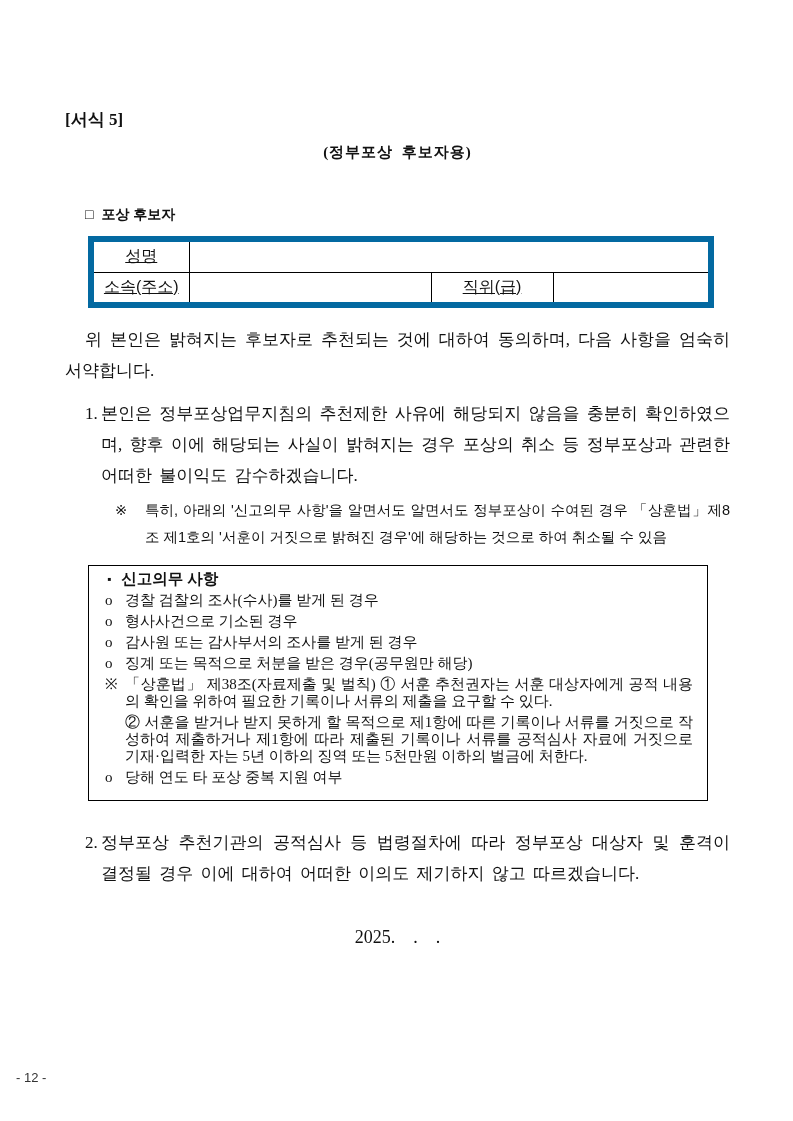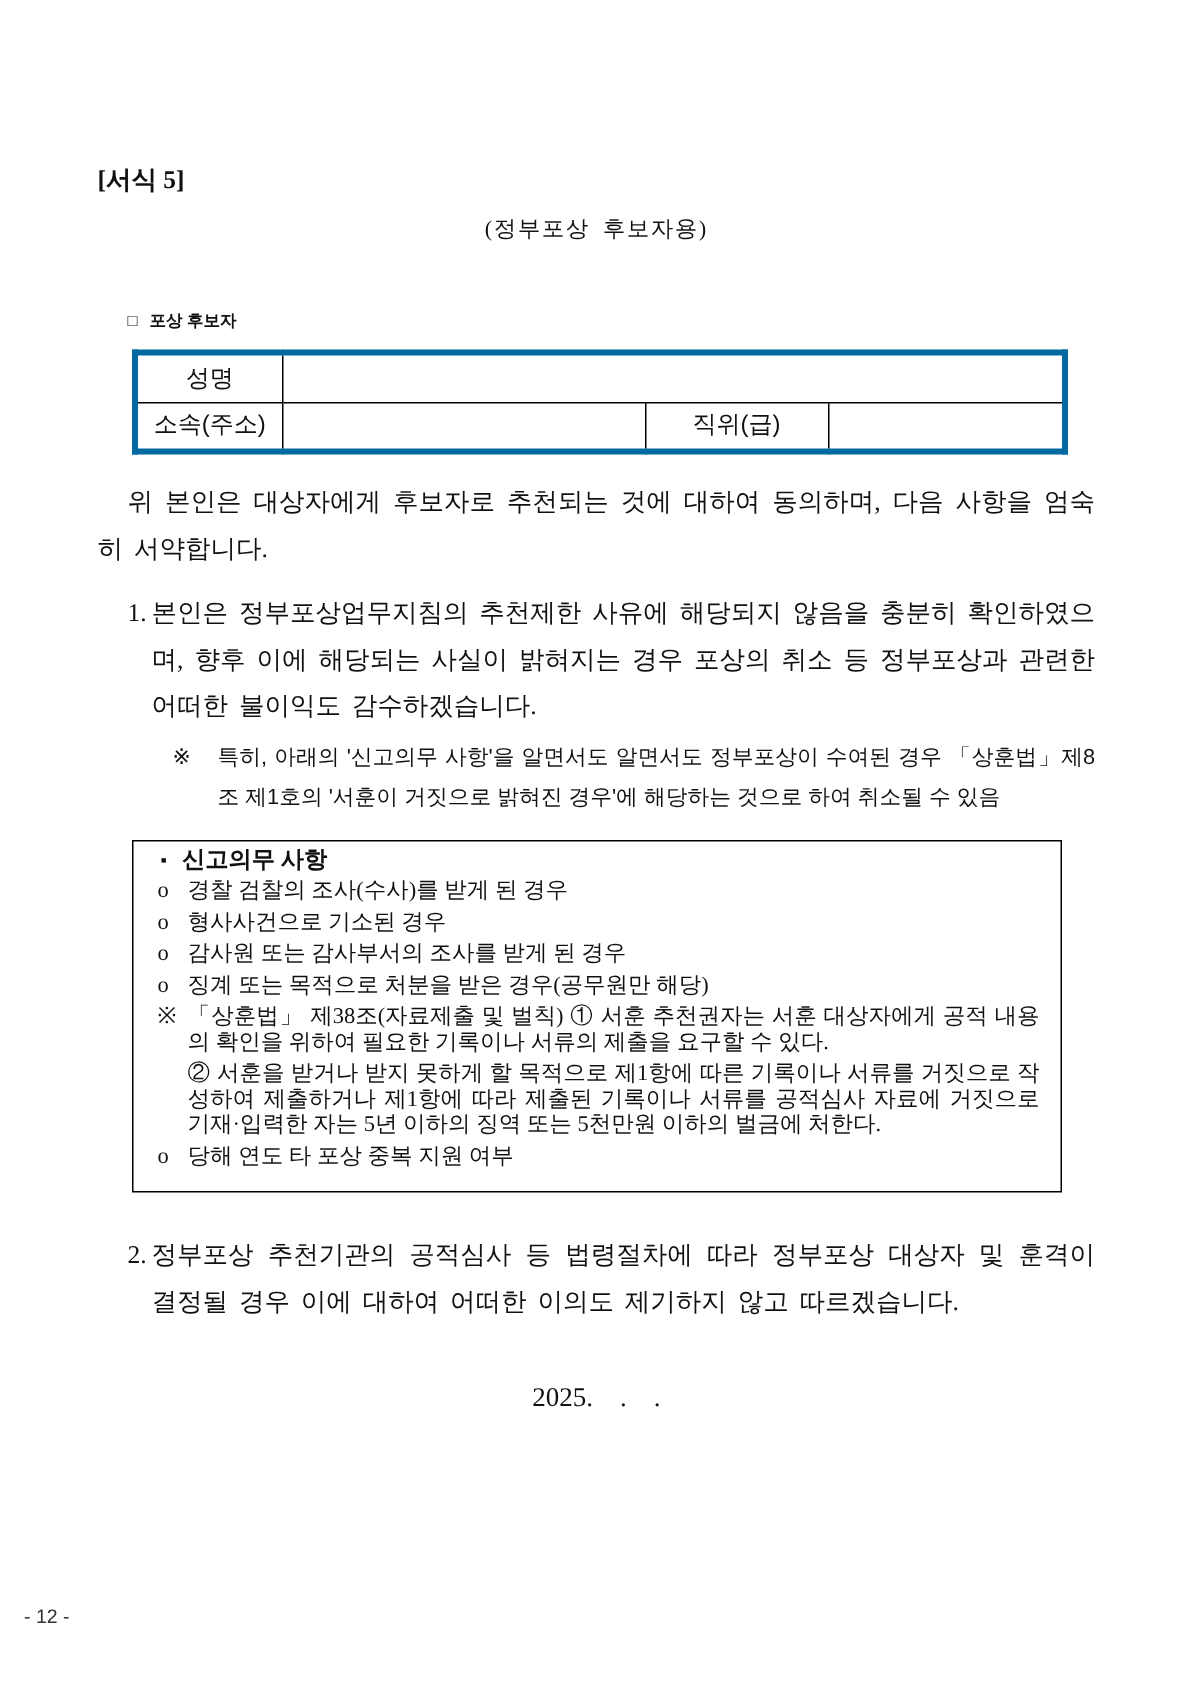--- a/index.html
+++ b/index.html
@@ -20,42 +20,42 @@
   .title-wrap { text-align: center; margin-top: 8px; }
   .doc-title {
     display: inline-block;
     font-size: 30px; font-weight: bold;
     letter-spacing: 1px; word-spacing: 12px;
     border-bottom: 5px double #000;
     padding: 0 10px 3px 10px;
   }
   .subtitle {
     text-align: center; margin-top: 12px;
-    font-size: 15px; letter-spacing: 1px; word-spacing: 4px;
+    font-size: 15px; letter-spacing: 1px; word-spacing: 4px; font-weight: bold;
   }
 
   .section-heading {
     margin: 44px 0 0 20px;
     font-family: "Liberation Sans", "DejaVu Sans", sans-serif;
-    font-weight: bold; font-size: 11px;
+    font-weight: bold; font-size: 14px;
   }
   .section-heading .marker { margin-right: 8px; font-weight: normal; }
 
   table.candidate {
     margin: 12px 0 0 23px;
     width: 620px; border-collapse: collapse;
     table-layout: fixed;
   }
   table.candidate td {
     border: 1px solid #000;
     height: 33px;
     font-family: "Liberation Sans", "DejaVu Sans", sans-serif;
     font-size: 16px;
   }
-  table.candidate { border: 4px solid #0369a1; }
+  table.candidate { border: 6px solid #0369a1; text-decoration: underline; }
   table.candidate td.lbl { text-align: center; }
 
   .intro {
     margin-top: 16px;
     font-size: 17px; line-height: 31px;
     text-align: justify; text-indent: 20px; word-spacing: 3px;
   }
 
   .numbered-item {
     display: flex; margin: 12px 0 0 20px;
@@ -128,21 +128,21 @@
       </tr>
       <tr>
         <td class="lbl">소속(주소)</td>
         <td class="val"></td>
         <td class="lbl">직위(급)</td>
         <td class="val"></td>
       </tr>
     </tbody>
       </table>
 
-    <p class="intro">위 본인은 대상자에게 후보자로 추천되는 것에 대하여 동의하며, 다음 사항을 엄숙히 서약합니다.</p>
+    <p class="intro">위 본인은 밝혀지는 후보자로 추천되는 것에 대하여 동의하며, 다음 사항을 엄숙히 서약합니다.</p>
 
     <div class="numbered-item">
       <span class="num">1.</span>
       <span class="txt">본인은 정부포상업무지침의 추천제한 사유에 해당되지 않음을 충분히 확인하였으며, 향후 이에 해당되는 사실이 밝혀지는 경우 포상의 취소 등 정부포상과 관련한 어떠한 불이익도 감수하겠습니다.</span>
     </div>
 
     <div class="hang-note">
       <span class="num">※</span>
       <span class="txt">특히, 아래의 '신고의무 사항'을 알면서도 알면서도 정부포상이 수여된 경우 「상훈법」제8조 제1호의 '서훈이 거짓으로 밝혀진 경우'에 해당하는 것으로 하여 취소될 수 있음</span>
     </div>

